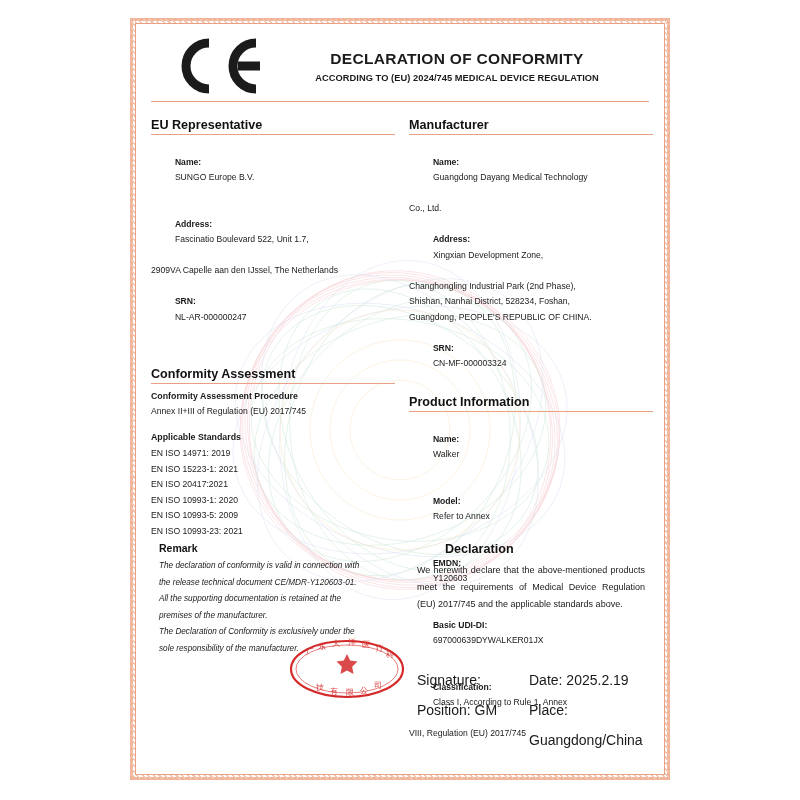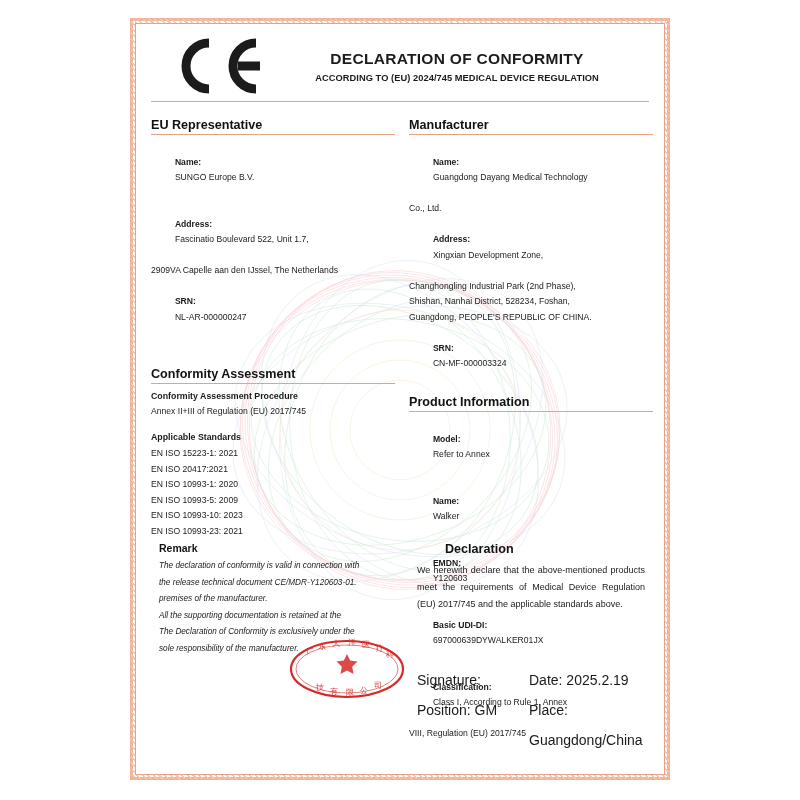--- a/index.html
+++ b/index.html
@@ -283,25 +283,25 @@
         <div class="line">
           <b>SRN:</b> 
           <span>NL-AR-000000247</span>
         </div>
 
         <div class="sec-title mt" style="margin-top:26px">Conformity Assessment</div>
         <div class="sub-head">Conformity Assessment Procedure</div>
         <div class="line">Annex II+III of Regulation (EU) 2017/745</div>
         <div class="sub-head" style="margin-top:10px">Applicable Standards</div>
         <div class="std-list">
+          <div class="line">EN ISO 14971: 2019</div>
           <div class="line">EN ISO 15223-1: 2021</div>
           <div class="line">EN ISO 20417:2021</div>
           <div class="line">EN ISO 10993-1: 2020</div>
           <div class="line">EN ISO 10993-5: 2009</div>
-          <div class="line">EN ISO 10993-10: 2023</div>
           <div class="line">EN ISO 10993-23: 2021</div>
         </div>
       </div>
 
       <div class="col-right">
 
         <div class="sec-title">Manufacturer</div>
         <div class="line">
           <b>Name:</b> 
           <span>Guangdong Dayang Medical Technology</span>
@@ -314,26 +314,26 @@
         <div class="line">Changhongling Industrial Park (2nd Phase),</div>
         <div class="line">Shishan, Nanhai District, 528234, Foshan,</div>
         <div class="line">Guangdong, PEOPLE'S REPUBLIC OF CHINA.</div>
         <div class="line">
           <b>SRN:</b> 
           <span>CN-MF-000003324</span>
         </div>
 
         <div class="sec-title" style="margin-top:8px">Product Information</div>
         <div class="line">
+          <b>Name:</b> 
+          <span>Walker</span>
+        </div>
+        <div class="line">
           <b>Model:</b> 
           <span>Refer to Annex</span>
-        </div>
-        <div class="line">
-          <b>Name:</b> 
-          <span>Walker</span>
         </div>
         <div class="line">
           <b>EMDN:</b> 
           <span>Y120603</span>
         </div>
         <div class="line">
           <b>Basic UDI-DI:</b> 
           <span>697000639DYWALKER01JX</span>
         </div>
         <div class="line">
@@ -343,22 +343,22 @@
         <div class="line">VIII, Regulation (EU) 2017/745</div>
       </div>
     </div>
 
     <div class="bottom">
       <div style="width:244px;flex:0 0 244px;">
         <div class="remark-title">Remark</div>
         <div class="remark-body">
           <div>The declaration of conformity is valid in connection with</div>
           <div>the release technical document CE/MDR-Y120603-01.</div>
+          <div>All the supporting documentation is retained at the</div>
           <div>premises of the manufacturer.</div>
-          <div>All the supporting documentation is retained at the</div>
           <div>The Declaration of Conformity is exclusively under the</div>
           <div>sole responsibility of the manufacturer.</div>
         </div>
       </div>
 
       <div style="width:244px;flex:0 0 244px;margin-left:14px;">
         <div class="decl-title">Declaration</div>
         <div class="decl-body">We herewith declare that the above-mentioned products meet the requirements of Medical Device Regulation (EU) 2017/745 and the applicable standards above.</div>
 
         <div class="sig-block">

